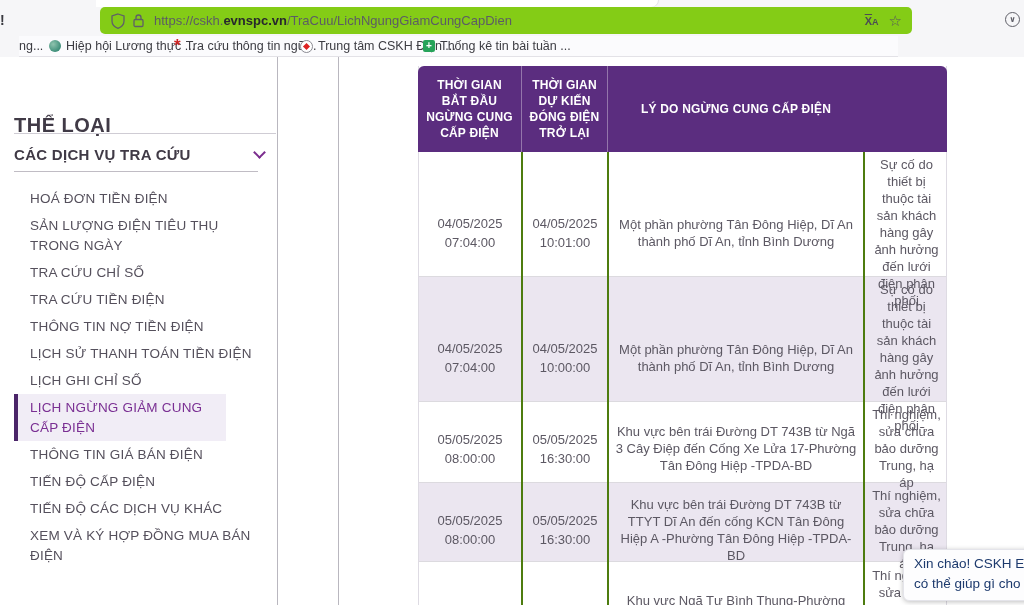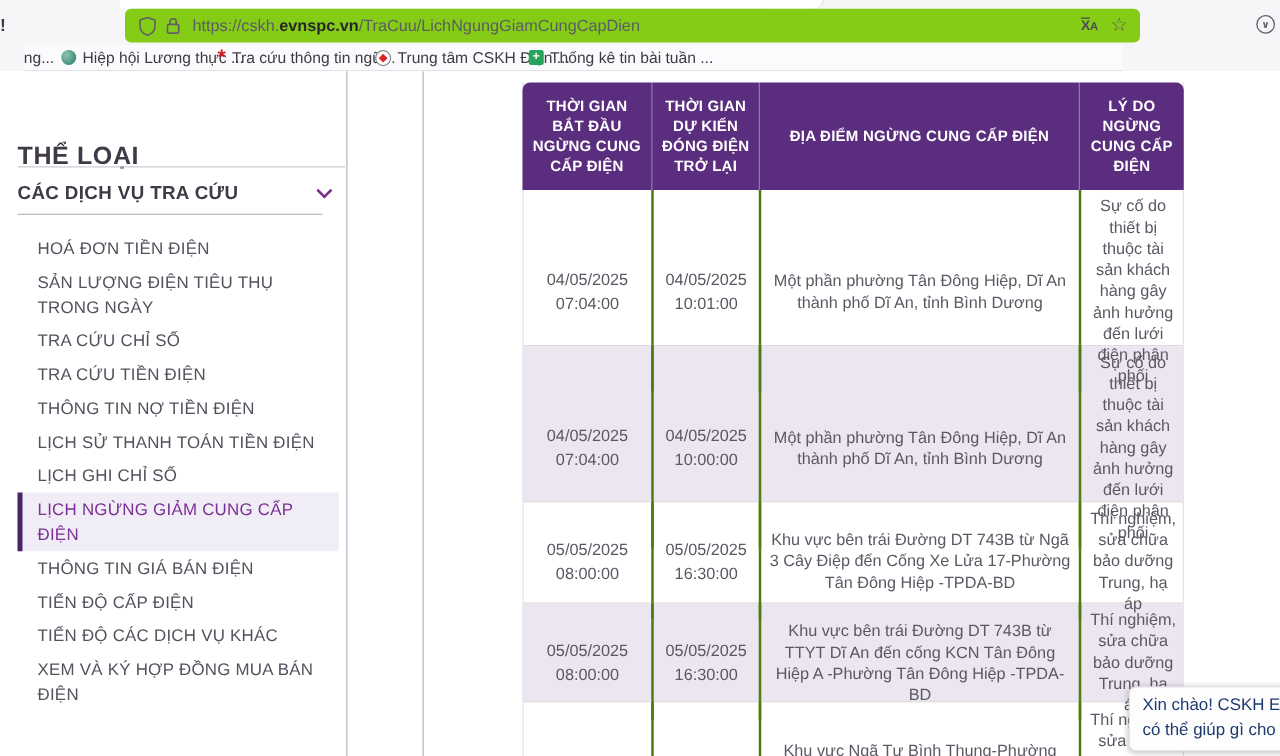--- a/index.html
+++ b/index.html
@@ -57,21 +57,21 @@
   .sb-section { position:absolute; left:14px; top:89px; width:250px; display:flex;
                 align-items:center; justify-content:space-between; font-size:15px; font-weight:bold;
                 color:#403a46; letter-spacing:.3px; cursor:pointer; }
   .chev { width:9px; height:9px; border-right:2px solid #7b2d8e; border-bottom:2px solid #7b2d8e;
           transform:rotate(45deg); margin-top:-5px; }
   .sb-hr2 { position:absolute; left:14px; top:114px; width:244px; height:1px; background:#c0bcc4; }
   .sb-list { position:absolute; left:14px; top:128px; width:250px; list-style:none; }
   .sb-list li { padding:3.5px 0 3.5px 16px; font-size:13.5px; line-height:20px; color:#55505c;
                 letter-spacing:.2px; cursor:pointer; }
   .sb-list li.active { background:#f1edf6; color:#7a2f93; border-left:4px solid #4b2569;
-                       padding-left:12px; width:257px; }
+                       padding-left:12px; width:212px; }
 
   
   .outage-table { position:absolute; left:418px; top:9px; width:529px;
                   border-left:1px solid #dedbe3; border-right:1px solid #dedbe3; }
   .thead { display:grid; grid-template-columns:104px 86px 256px 83px; background:#5b2d7f;
            border-radius:6px 6px 0 0; height:86px; margin:0 -1px; }
   .thead .th { display:flex; align-items:center; justify-content:center; text-align:center;
                color:#fff; font-size:12px; font-weight:bold; line-height:16px; padding:6px 7px;
                letter-spacing:.2px; border-right:1px solid rgba(255,255,255,.35); }
   .thead .th:last-child { border-right:none; }
@@ -169,21 +169,20 @@
     </ul>
   </aside>
 
   <div class="vline v1"></div>
   <div class="vline v2"></div>
 
   <div class="outage-table">
     <div class="thead">
       <div class="th">THỜI GIAN BẮT ĐẦU NGỪNG CUNG CẤP ĐIỆN</div>
       <div class="th">THỜI GIAN DỰ KIẾN ĐÓNG ĐIỆN TRỞ LẠI</div>
-      <div class="th">ĐỊA ĐIỂM NGỪNG CUNG CẤP ĐIỆN</div>
       <div class="th">LÝ DO NGỪNG CUNG CẤP ĐIỆN</div>
     </div>
 
     <div class="trow r1">
       <div class="td">
         <div class="dt">04/05/2025</div>
           <div class="dt">07:04:00</div>
       </div>
       <div class="td">
         <div class="dt">04/05/2025</div>

